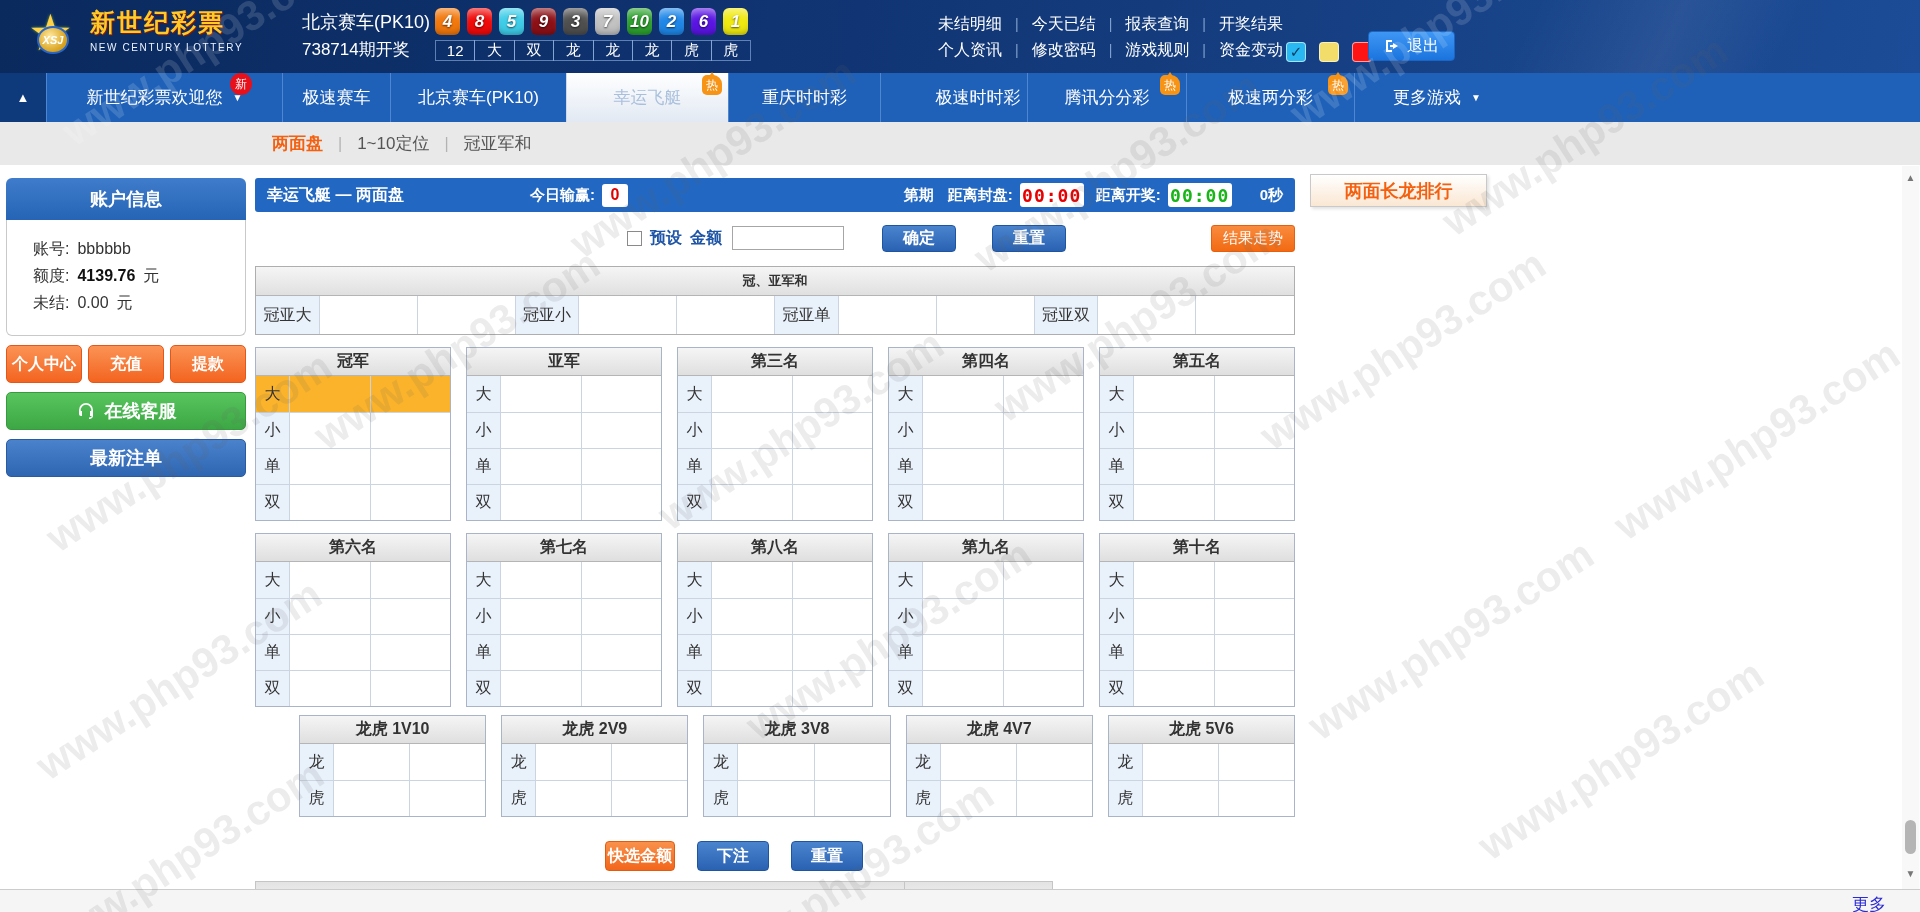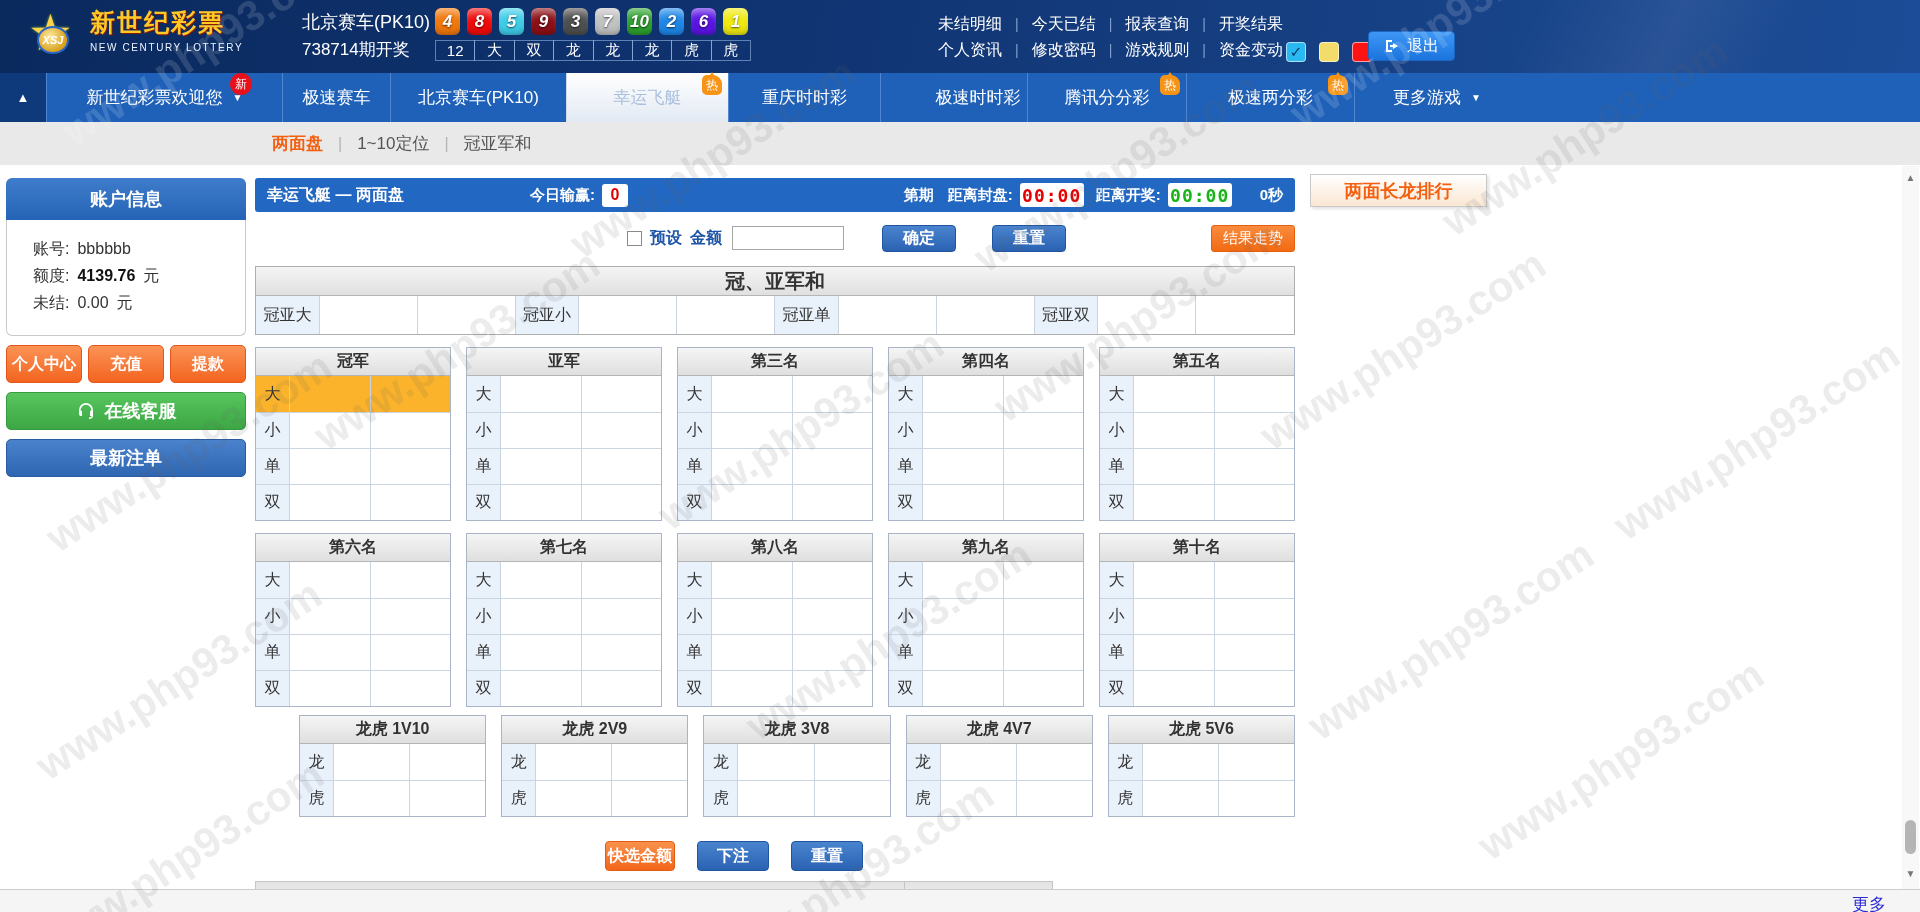--- a/index.html
+++ b/index.html
@@ -109,21 +109,21 @@
   .amount-input { width:112px; height:24px; border:1px solid #a6a6a6; margin-left:10px; font-size:14px; padding:0 4px; }
   .btn-blue { height:27px; min-width:74px; background:linear-gradient(#4a84ce,#2a62b2); border:1px solid #1f55a0;
     border-radius:4px; color:#fff; font-size:16px; font-weight:bold; cursor:pointer; }
   .ctrl-left .btn-blue { margin-left:38px; }
   .ctrl-left .btn-blue + .btn-blue { margin-left:36px; }
   .btn-trend { margin-left:auto; height:27px; padding:0 11px; background:linear-gradient(#f98b3e,#f26a12);
     border:1px solid #e55f0e; border-radius:3px; color:#fff; font-size:15px; font-weight:normal; cursor:pointer; }
 
   .sum-table { margin-top:8px; border:1px solid #aeaeae; background:#fff; }
   .sum-header { height:29px; background:linear-gradient(#f5f5f5,#e0e0e0); border-bottom:1px solid #b5b5b5;
-    display:flex; align-items:center; justify-content:center; font-size:20px; font-weight:bold; color:#333; }
+    display:flex; align-items:center; justify-content:center; font-size:13px; font-weight:bold; color:#333; }
   .sum-row { display:flex; height:38px; }
   .sum-label { width:64px; background:#e9f1fb; border-right:1px solid #cbd4e1; display:flex;
     align-items:center; justify-content:center; font-size:16px; color:#333; }
   .sum-cell { width:98px; border-right:1px solid #cbd4e1; cursor:pointer; }
   .sum-row :last-child { border-right:none; }
 
   .bet-grid { display:flex; gap:15px; margin-top:12px; }
   .bet-grid2 { } .dragon-grid { margin-top:8px;padding-left:44px; }
   .bet-table { width:196px; border:1px solid #a9b5c6; background:#fff; }
   .bt-header { height:28px; background:linear-gradient(#f5f5f5,#dfdfdf); border-bottom:1px solid #b5b5b5;

